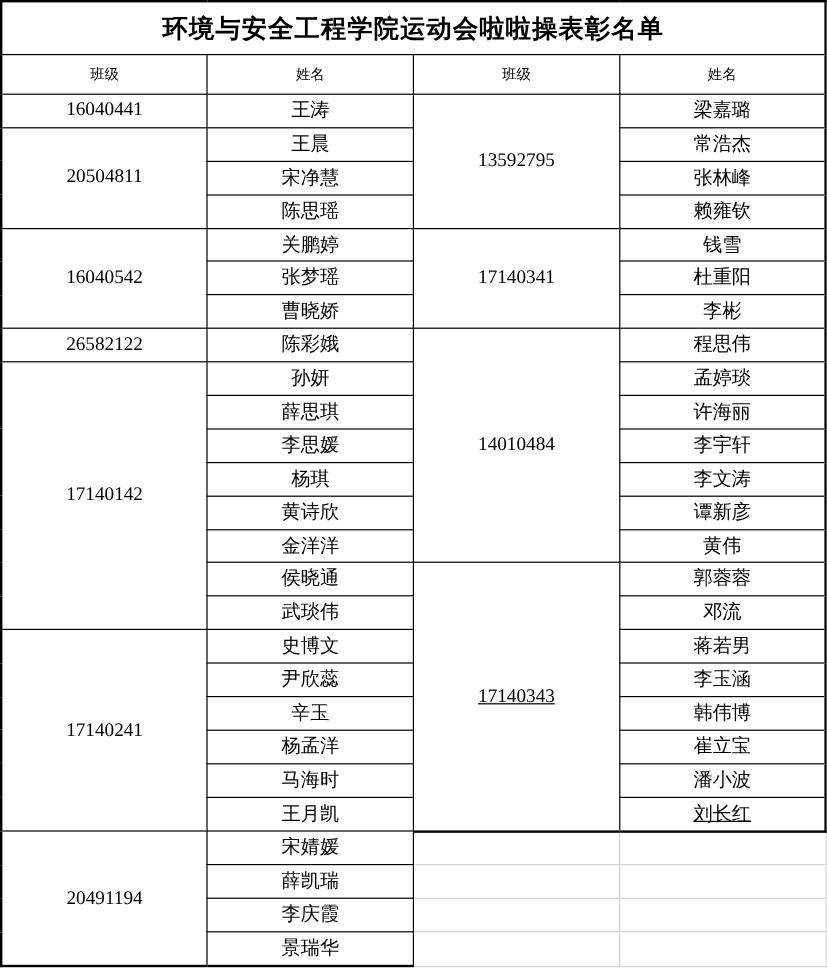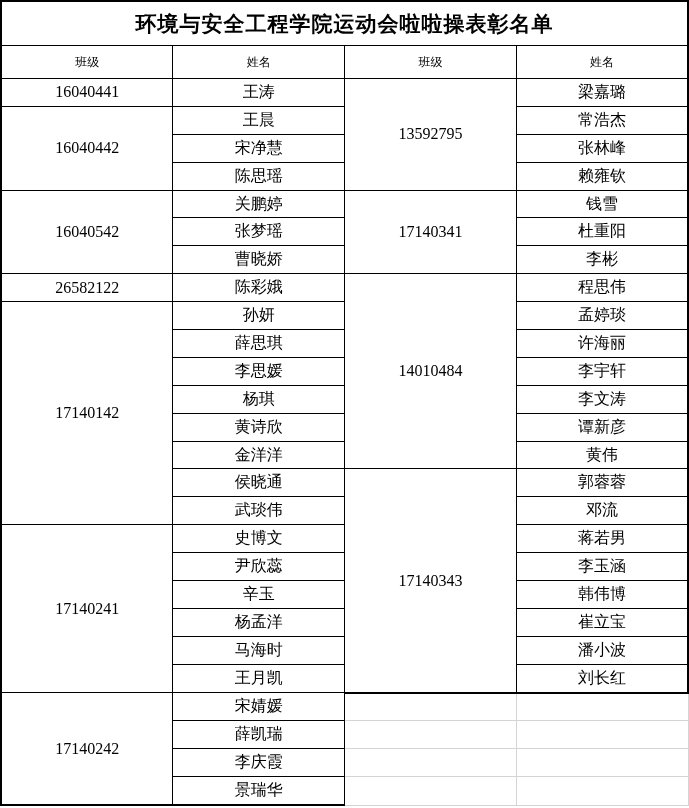--- a/index.html
+++ b/index.html
@@ -17,21 +17,21 @@
   }
   .title-cell{
     height:43px;font-size:21px;font-weight:bold;letter-spacing:1px;
   }
   th.col-header{height:32px;font-size:12px;}
   td.data-cell{height:26.9px;font-size:16px;}
   .edge-top{border-top-width:2px;}
   .edge-left{border-left-width:2px;}
   .edge-right{border-right-width:2px;}
   .edge-bottom{border-bottom-width:2px;}
-  .fill-bottom{border-bottom-width:2px;}
+  .fill-bottom{border-bottom-width:2px;text-decoration:underline;}
   td.ghost{border:1px solid #d4d4d4;}
 </style>
 </head>
 <body>
 
 <table>
   <colgroup>
       <col>
       <col>
       <col>
@@ -49,21 +49,21 @@
     </tr>
   </thead>
   <tbody id="table-body">
       <tr>
         <td class="data-cell class-cell edge-left" rowspan="1">16040441</td>
         <td class="data-cell name-cell">王涛</td>
         <td class="data-cell class-cell" rowspan="4">13592795</td>
         <td class="data-cell name-cell edge-right">梁嘉璐</td>
       </tr>
       <tr>
-        <td class="data-cell class-cell edge-left" rowspan="3">16040442</td>
+        <td class="data-cell class-cell edge-left" rowspan="3">20504811</td>
         <td class="data-cell name-cell">王晨</td>
         <td class="data-cell name-cell edge-right">常浩杰</td>
       </tr>
       <tr>
         <td class="data-cell name-cell">宋净慧</td>
         <td class="data-cell name-cell edge-right">张林峰</td>
       </tr>
       <tr>
         <td class="data-cell name-cell">陈思瑶</td>
         <td class="data-cell name-cell edge-right">赖雍钦</td>
@@ -141,21 +141,21 @@
       </tr>
       <tr>
         <td class="data-cell name-cell">马海时</td>
         <td class="data-cell name-cell edge-right">潘小波</td>
       </tr>
       <tr>
         <td class="data-cell name-cell">王月凯</td>
         <td class="data-cell name-cell edge-right fill-bottom">刘长红</td>
       </tr>
       <tr>
-        <td class="data-cell class-cell edge-left edge-bottom" rowspan="4">17140242</td>
+        <td class="data-cell class-cell edge-left edge-bottom" rowspan="4">20491194</td>
         <td class="data-cell name-cell">宋婧媛</td>
         <td class="data-cell ghost"></td>
         <td class="data-cell ghost"></td>
       </tr>
       <tr>
         <td class="data-cell name-cell">薛凯瑞</td>
         <td class="data-cell ghost"></td>
         <td class="data-cell ghost"></td>
       </tr>
       <tr>

